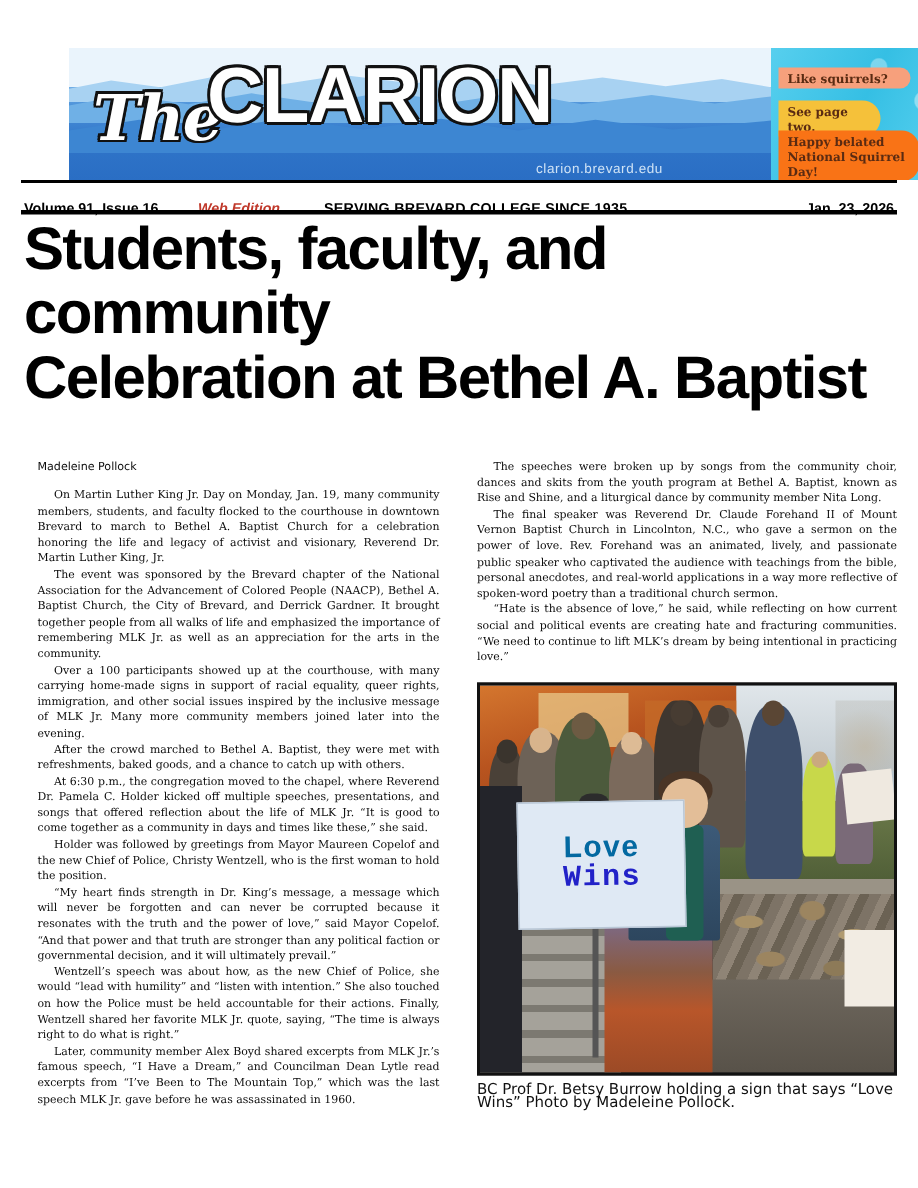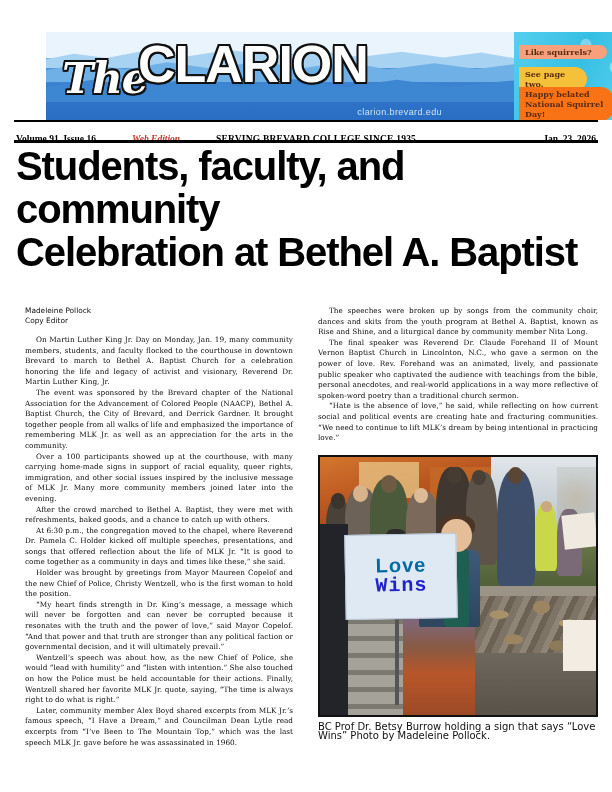--- a/index.html
+++ b/index.html
@@ -112,21 +112,21 @@
   .pill-1{top:13px;width:74px;background:#f7a07c;}
   .pill-2{top:35px;width:54px;background:#f5c13a;}
   .pill-3{top:55px;width:80px;background:#f97316;}
 
   
   .rule-top{
     position:absolute;left:14px;top:120px;width:584px;height:2px;background:#000;
   }
   .dateline{
     position:absolute;left:14px;top:123px;width:584px;height:32px;
-    font-family:Liberation Serif, serif;
+    font-family:Liberation Sans, sans-serif;
     font-weight:700;font-size:9.5px;
     color:#000;
     display:flex;align-items:center;
   }
   .dl-vol{position:absolute;left:2px;}
   .dl-web{position:absolute;left:118px;color:#c0392b;font-style:italic;}
   .dl-serving{position:absolute;left:202px;letter-spacing:.2px;}
   .dl-date{position:absolute;right:2px;}
   .rule-bot{
     position:absolute;left:14px;top:140px;width:584px;height:3px;background:#000;
@@ -276,28 +276,27 @@
   <div class="rule-bot"></div>
 
   <div class="headline">
     <div>Students, faculty, and community</div>
     <div>Celebration at Bethel A. Baptist</div>
   </div>
 
   <div class="col col-left">
     <div class="byline">
       <div>Madeleine Pollock</div>
-      <div>Copy Editor</div>
     </div>
     <p>On Martin Luther King Jr. Day on Monday, Jan. 19, many community members, students, and faculty flocked to the courthouse in downtown Brevard to march to Bethel A. Baptist Church for a celebration honoring the life and legacy of activist and visionary, Reverend Dr. Martin Luther King, Jr.</p>
     <p>The event was sponsored by the Brevard chapter of the National Association for the Advancement of Colored People (NAACP), Bethel A. Baptist Church, the City of Brevard, and Derrick Gardner. It brought together people from all walks of life and emphasized the importance of remembering MLK Jr. as well as an appreciation for the arts in the community.</p>
     <p>Over a 100 participants showed up at the courthouse, with many carrying home-made signs in support of racial equality, queer rights, immigration, and other social issues inspired by the inclusive message of MLK Jr. Many more community members joined later into the evening.</p>
     <p>After the crowd marched to Bethel A. Baptist, they were met with refreshments, baked goods, and a chance to catch up with others.</p>
     <p>At 6:30 p.m., the congregation moved to the chapel, where Reverend Dr. Pamela C. Holder kicked off multiple speeches, presentations, and songs that offered reflection about the life of MLK Jr. “It is good to come together as a community in days and times like these,” she said.</p>
-    <p>Holder was brought by greetings from Mayor Maureen Copelof and the new Chief of Police, Christy Wentzell, who is the first woman to hold the position.</p>
+    <p>Holder was followed by greetings from Mayor Maureen Copelof and the new Chief of Police, Christy Wentzell, who is the first woman to hold the position.</p>
     <p>“My heart finds strength in Dr. King’s message, a message which will never be forgotten and can never be corrupted because it resonates with the truth and the power of love,” said Mayor Copelof. “And that power and that truth are stronger than any political faction or governmental decision, and it will ultimately prevail.”</p>
     <p>Wentzell’s speech was about how, as the new Chief of Police, she would “lead with humility” and “listen with intention.” She also touched on how the Police must be held accountable for their actions. Finally, Wentzell shared her favorite MLK Jr. quote, saying, “The time is always right to do what is right.”</p>
     <p>Later, community member Alex Boyd shared excerpts from MLK Jr.’s famous speech, “I Have a Dream,” and Councilman Dean Lytle read excerpts from “I’ve Been to The Mountain Top,” which was the last speech MLK Jr. gave before he was assassinated in 1960.</p>
   </div>
 
   <div class="col col-right">
     <p>The speeches were broken up by songs from the community choir, dances and skits from the youth program at Bethel A. Baptist, known as Rise and Shine, and a liturgical dance by community member Nita Long.</p>
     <p>The final speaker was Reverend Dr. Claude Forehand II of Mount Vernon Baptist Church in Lincolnton, N.C., who gave a sermon on the power of love. Rev. Forehand was an animated, lively, and passionate public speaker who captivated the audience with teachings from the bible, personal anecdotes, and real-world applications in a way more reflective of spoken-word poetry than a traditional church sermon.</p>
     <p>“Hate is the absence of love,” he said, while reflecting on how current social and political events are creating hate and fracturing communities. “We need to continue to lift MLK’s dream by being intentional in practicing love.”</p>
   </div>

